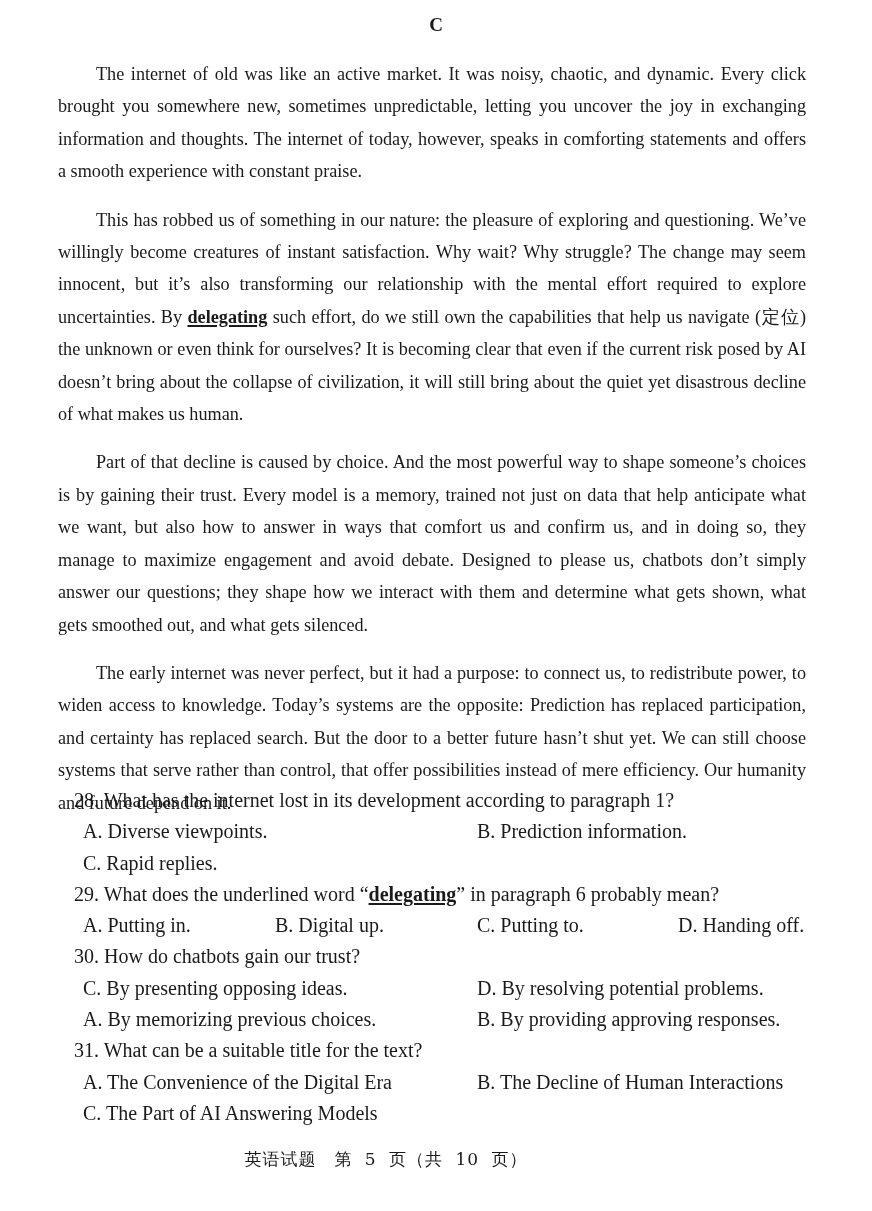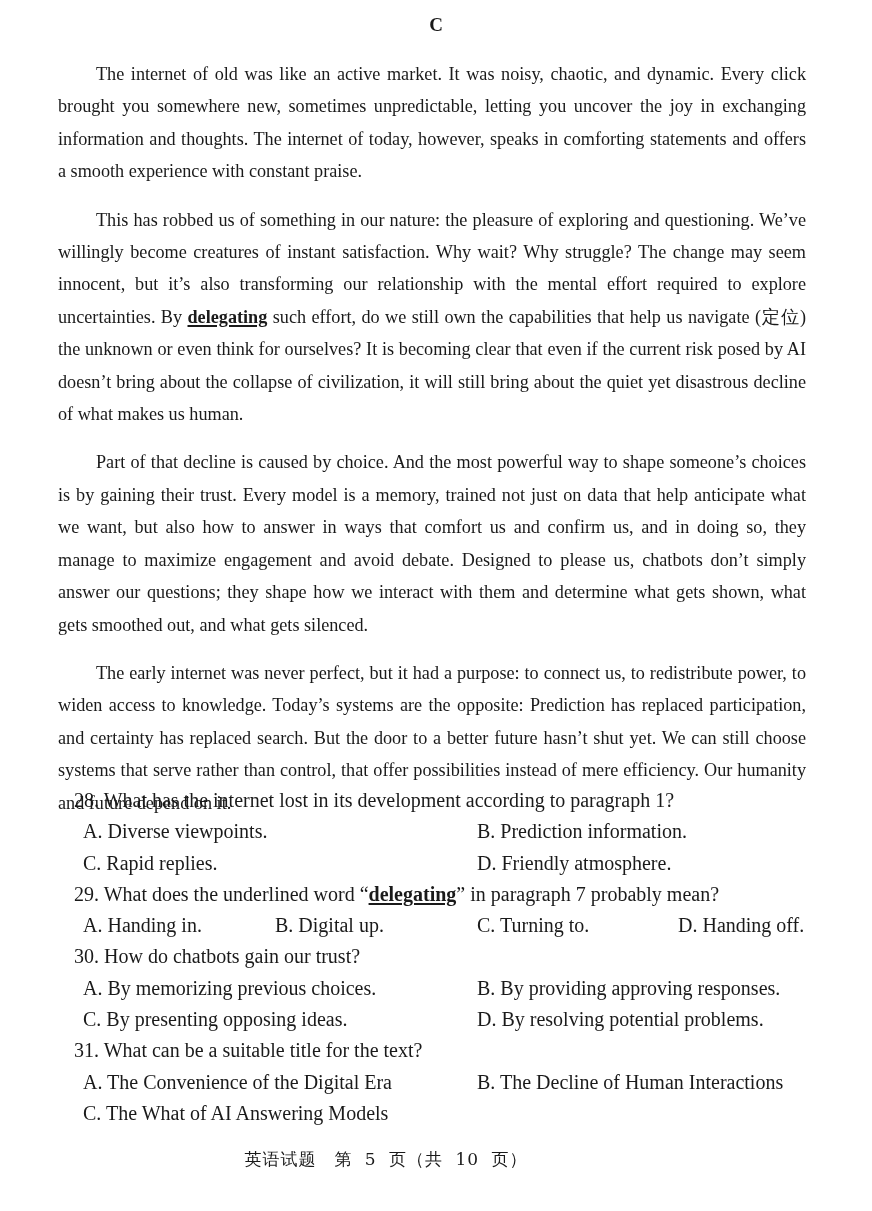--- a/index.html
+++ b/index.html
@@ -51,53 +51,52 @@
 <div class="questions">
 
   <div>
     <p class="q-stem"><span>28. What has the internet lost in its development according to paragraph 1?</span></p>
     <div class="opt-row two">
       <span class="opt o0">A. Diverse viewpoints.</span>
       <span class="opt o1">B. Prediction information.</span>
     </div>
     <div class="opt-row two">
       <span class="opt o0">C. Rapid replies.</span>
-      <span class="opt o1">D. Friendly atmosphere.</span>
     </div>
   </div>
 
   <div>
-    <p class="q-stem"><span>29. What does the underlined word “</span><span class="kw">delegating</span><span>” in paragraph 7 probably mean?</span></p>
+    <p class="q-stem"><span>29. What does the underlined word “</span><span class="kw">delegating</span><span>” in paragraph 6 probably mean?</span></p>
     <div class="opt-row four">
-      <span class="opt o0">A. Handing in.</span>
+      <span class="opt o0">A. Putting in.</span>
       <span class="opt o1">B. Digital up.</span>
-      <span class="opt o2">C. Turning to.</span>
+      <span class="opt o2">C. Putting to.</span>
       <span class="opt o3">D. Handing off.</span>
     </div>
   </div>
 
   <div>
     <p class="q-stem"><span>30. How do chatbots gain our trust?</span></p>
     <div class="opt-row two">
+      <span class="opt o0">C. By presenting opposing ideas.</span>
+      <span class="opt o1">D. By resolving potential problems.</span>
+    </div>
+    <div class="opt-row two">
       <span class="opt o0">A. By memorizing previous choices.</span>
       <span class="opt o1">B. By providing approving responses.</span>
-    </div>
-    <div class="opt-row two">
-      <span class="opt o0">C. By presenting opposing ideas.</span>
-      <span class="opt o1">D. By resolving potential problems.</span>
     </div>
   </div>
 
   <div>
     <p class="q-stem"><span>31. What can be a suitable title for the text?</span></p>
     <div class="opt-row two">
       <span class="opt o1">B. The Decline of Human Interactions</span>
       <span class="opt o0">A. The Convenience of the Digital Era</span>
     </div>
     <div class="opt-row two">
-      <span class="opt o0">C. The What of AI Answering Models</span>
+      <span class="opt o0">C. The Part of AI Answering Models</span>
     </div>
   </div>
 </div>
 
 <div class="footer">
   <span>英语试题</span><span class="gap"></span><span>第 5 页（共 10 页）</span>
 </div>
 
 </body></html>

